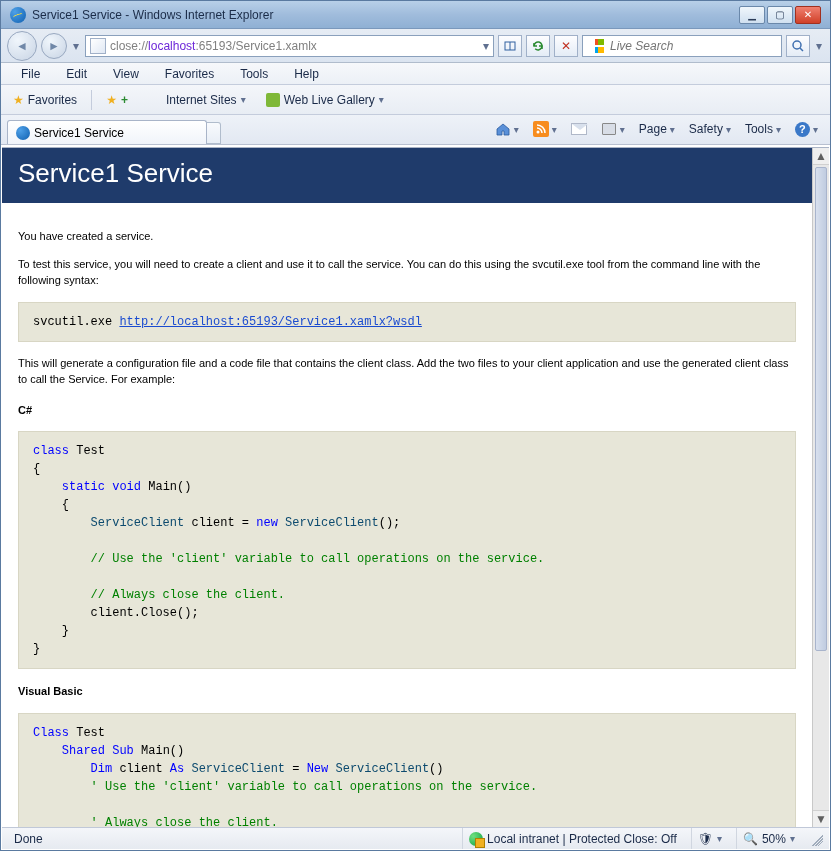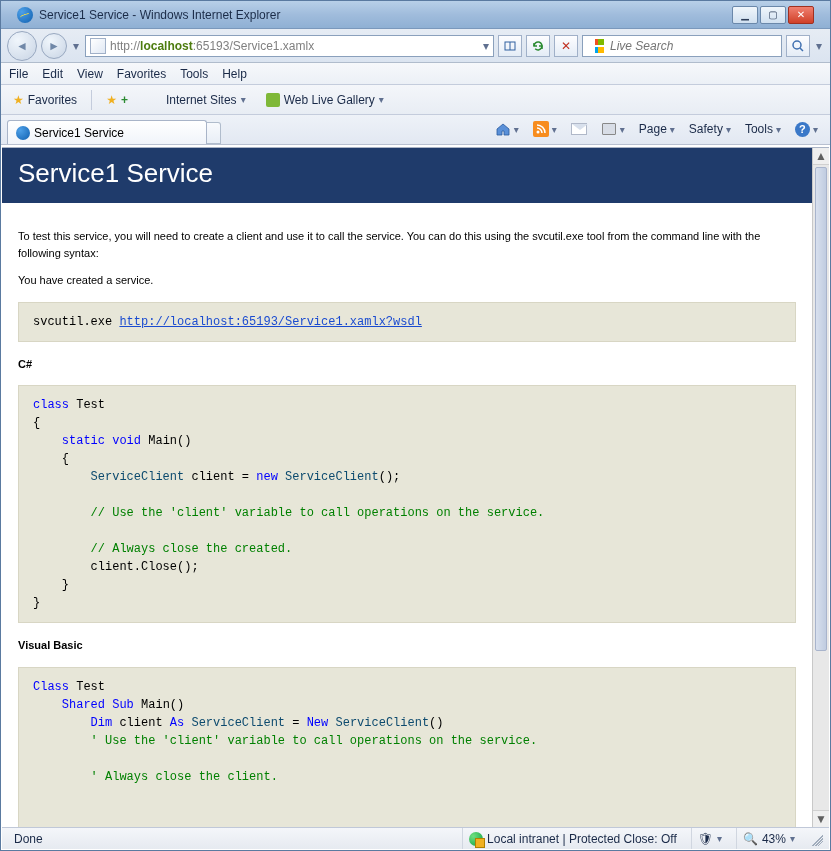--- a/index.html
+++ b/index.html
@@ -14,21 +14,21 @@
     border: 1px solid #5a7aa0;
     position: relative;
   }
 
   
   .titlebar {
     height: 28px;
     background: linear-gradient(to bottom, #b8d0e8 0%, #a0bcdc 50%, #8fb0d4 100%);
     display: flex;
     align-items: center;
-    padding: 0 16px;
+    padding: 0 9px;
     border-bottom: 1px solid #7a98bc;
   }
   .titlebar .ie-icon {
     width: 16px; height: 16px;
     background: radial-gradient(circle at 30% 30%, #4da0e8 0%, #1060b0 100%);
     border-radius: 50%;
     margin-right: 6px;
     position: relative;
   }
   .titlebar .ie-icon::after {
@@ -94,21 +94,21 @@
     background: linear-gradient(135deg,#fff,#e0e8f4);
     border: 1px solid #a0b0c8;
     margin-right: 4px;
   }
   .addressbar .url {
     flex: 1;
     font-size: 12px;
     white-space: nowrap; overflow: hidden;
   }
   .addressbar .url .dim { color: #808080; }
-  .addressbar .url .bold { color: #4d7c0f; font-weight: bold; }
+  .addressbar .url .bold { color: #6d28d9; font-weight: normal; }
   .addr-chev { color: #607090; padding-left: 4px; }
   .sqbtn {
     width: 24px; height: 22px;
     border: 1px solid #a0b0c8;
     background: linear-gradient(to bottom,#fdfdff,#e4ecf6);
     display: flex; align-items: center; justify-content: center;
     color: #3060a0;
     font-size: 12px;
   }
   .searchbox {
@@ -140,21 +140,21 @@
 
   
   .menurow {
     height: 22px;
     background: linear-gradient(to bottom,#f6f8fb,#ecf0f6);
     border-bottom: 1px solid #c4ccdc;
     display: flex; align-items: center;
     padding: 0 8px; gap: 14px;
     color: #1a2a48;
   }
-  .menurow span { cursor: default; }
+  .menurow span { cursor: default; margin-left: 12px; }
 
   
   .favtoolbar {
     height: 30px;
     background: linear-gradient(to bottom,#f4f6fa,#e8edf4);
     border-bottom: 1px solid #c4ccdc;
     display: flex; align-items: center;
     padding: 0 6px; gap: 8px;
   }
   .favbtn, .favchip {
@@ -331,21 +331,21 @@
 </div>
 
 <div class="navrow">
   <div class="navbtn-back">◄</div>
   <div class="navbtn-fwd">►</div>
   <div class="navsplit-chev">▾</div>
 
   <div class="addressbar">
     <div class="page-icon"></div>
     <div class="url">
-      <span class="dim">http://</span><span class="bold">localhost</span><span class="dim">:65193/Service1.xamlx</span>
+      <span class="dim">close://</span><span class="bold">localhost</span><span class="dim">:65193/Service1.xamlx</span>
     </div>
     <div class="addr-chev">▾</div>
   </div>
 
   <div class="sqbtn">
     <svg width="14" height="14" viewBox="0 0 14 14">
         <rect x="2" y="3" width="10" height="8" fill="none" stroke="#3060a0" stroke-width="1"></rect>
         <line x1="7" y1="3" x2="7" y2="11" stroke="#3060a0"></line>
       </svg>
   </div>
@@ -460,36 +460,37 @@
       <div class="help-icon">?</div>
         <span class="chev">▾</span>
     </div>
   </div>
 </div>
 
 <div class="content-wrap">
   <div class="content">
     <div class="svc-header">Service1 Service</div>
     <div class="svc-body">
+      <p>You have created a service.</p>
       <p>To test this service, you will need to create a client and use it to call the service. You can do this using the svcutil.exe tool from the command line with the following syntax:</p>
-      <p>You have created a service.</p>
 
       <div class="codebox"><span>svcutil.exe </span><a href="#">http://localhost:65193/Service1.xamlx?wsdl</a></div>
 
+      <p>This will generate a configuration file and a code file that contains the client class. Add the two files to your client application and use the generated client class to call the Service. For example:</p>
 
       <p class="sect-label">C#</p>
       <div class="codebox"><span class="kw-blue">class</span><span> Test</span>
 <span>{</span>
 <span class="kw-blue">    static void</span><span> Main()</span>
 <span>    {</span>
 <span class="kw-teal">        ServiceClient</span><span> client = </span><span class="kw-blue">new</span><span class="kw-teal"> ServiceClient</span><span>();</span>
 <span> </span>
 <span class="cmt">        // Use the 'client' variable to call operations on the service.</span>
 <span> </span>
-<span class="cmt">        // Always close the created.</span>
+<span class="cmt">        // Always close the client.</span>
 <span>        client.Close();</span>
 <span>    }</span>
 <span>}</span></div>
 
       <p class="sect-label">Visual Basic</p>
       <div class="codebox"><span class="kw-blue">Class</span><span> Test</span>
 <span class="kw-blue">    Shared Sub</span><span> Main()</span>
 <span class="kw-blue">        Dim</span><span> client </span><span class="kw-blue">As</span><span class="kw-teal"> ServiceClient</span><span> = </span><span class="kw-blue">New</span><span class="kw-teal"> ServiceClient</span><span>()</span>
 <span class="cmt">        ' Use the 'client' variable to call operations on the service.</span>
 <span> </span>
@@ -517,17 +518,17 @@
   <div class="cell">
     <div class="zone-icon"></div>
     <span>Local intranet | Protected Close: Off</span>
   </div>
   <div class="cell">
     <span>🛡</span>
       <span class="chev">▾</span>
   </div>
   <div class="cell">
     <span>🔍</span>
-    <span>43%</span>
+    <span>50%</span>
     <span class="chev">▾</span>
   </div>
   <div class="grip"></div>
 </div>
 
 </body></html>

